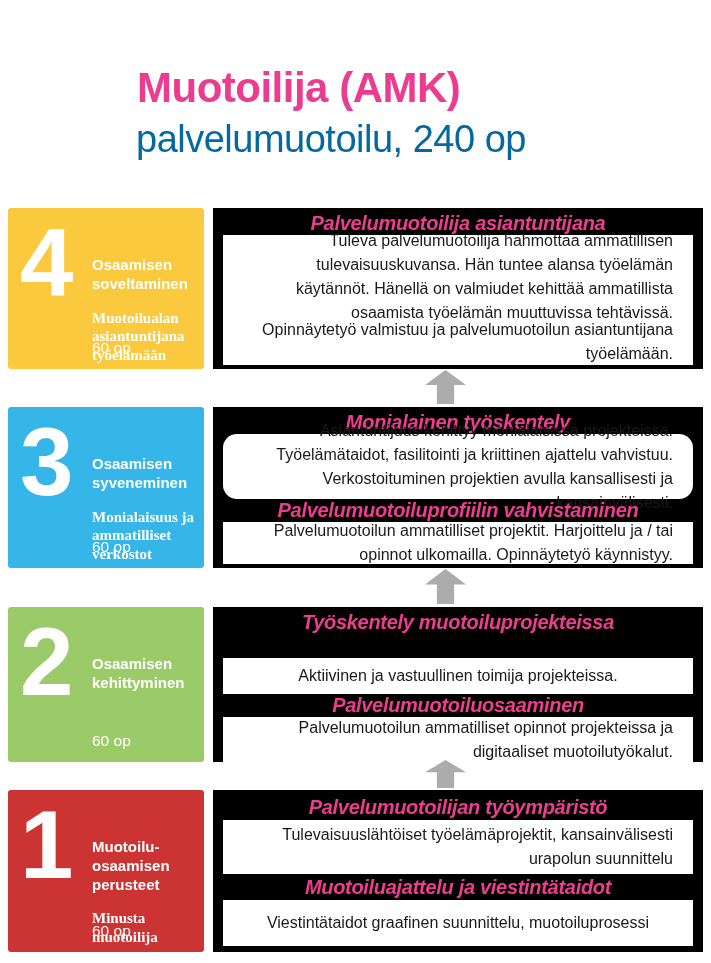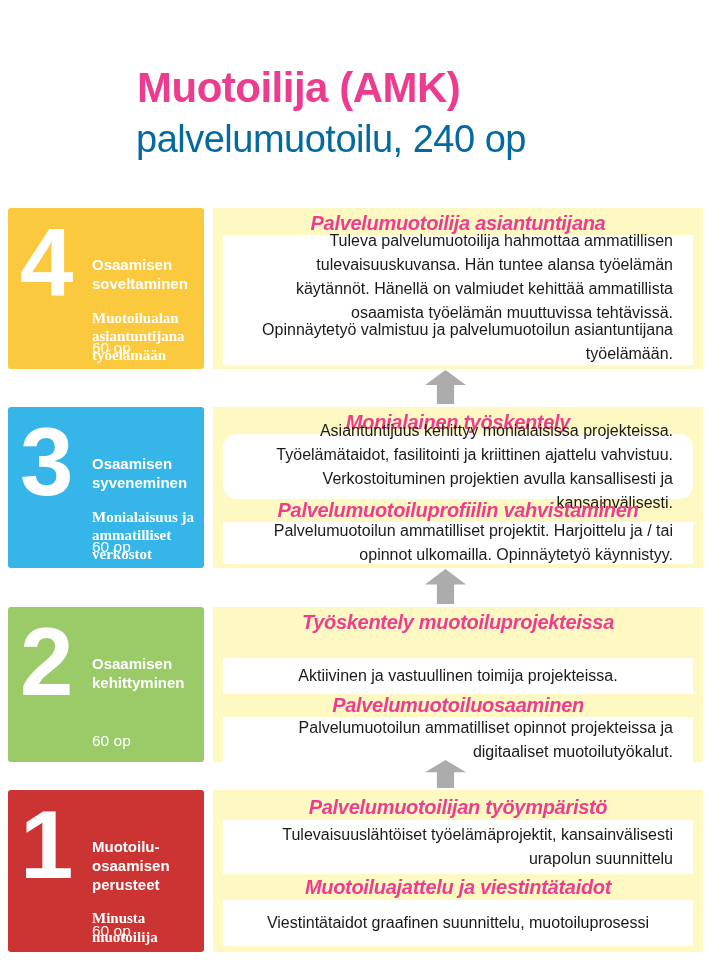--- a/index.html
+++ b/index.html
@@ -50,21 +50,21 @@
   }
   .theme{margin-top:15px;font-family:Liberation Serif, serif;}
   .credits{
     position:absolute;left:0;bottom:0;
     font-weight:normal;font-size:15.5px;
   }
   
   .panel{
     margin-left:9px;
     width:490px;height:100%;
-    background:#fef9c3;
+    background:#000000;
     box-sizing:border-box;
     padding:4px 10px;
     display:flex;flex-direction:column;justify-content:space-evenly;
   }
   .ph{
     text-align:center;
     color:#EE3D8F;
     font-size:20px;font-weight:bold;font-style:italic;
     letter-spacing:-0.3px;
   }

